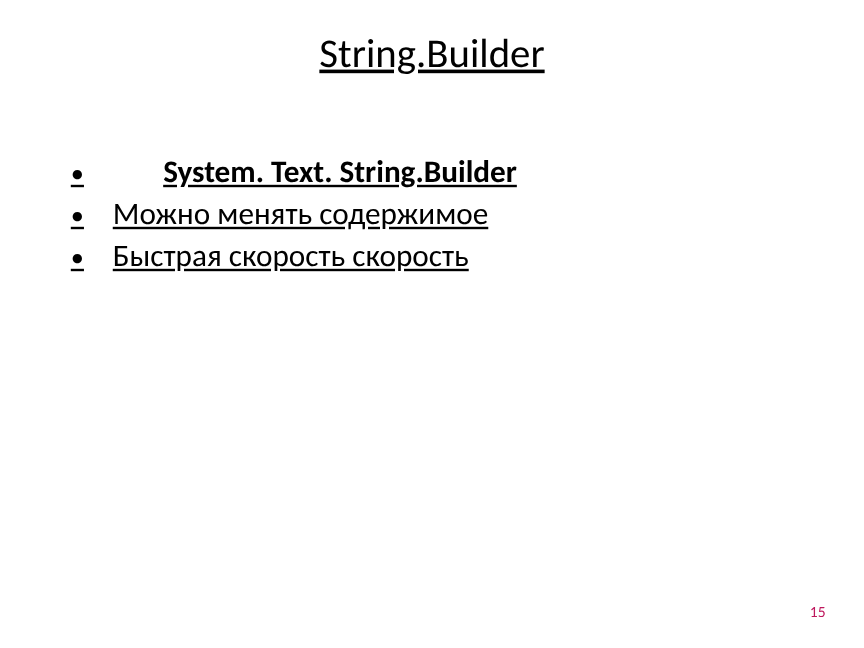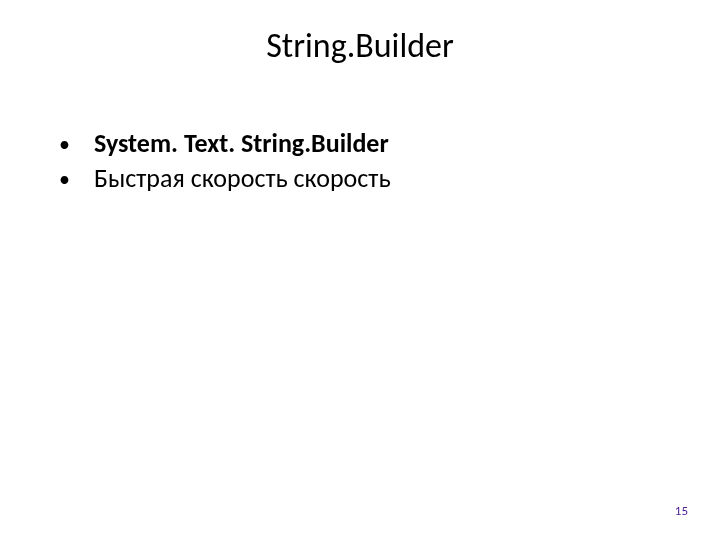--- a/index.html
+++ b/index.html
@@ -14,20 +14,21 @@
       font-family: Calibri, Arial, sans-serif;
       color: #000000;
       position: relative;
       overflow: hidden;
     }
     .slide {
       width: 100%;
       height: 100%;
       padding: 25px 50px 30px 50px;
       position: relative;
+      text-decoration: underline;
     }
     .title {
       font-size: 34px;
       font-weight: 400;
       text-align: center;
       margin-bottom: 60px;
       margin-top: 0;
     }
     .content {
       padding-left: 5px;
@@ -43,38 +44,42 @@
     }
     .bullet-list li::before {
       content: "•";
       font-size: 22px;
       margin-right: 24px;
       margin-left: 4px;
       flex-shrink: 0;
     }
     .bold {
       font-weight: bold;
+      margin-left: 42px;
     }
     .page-number {
       position: absolute;
       bottom: 22px;
       right: 32px;
       font-size: 13px;
-      color: #4c1d95;
+      color: #be185d;
     }
   </style>
 </head>
 <body>
 
 <div class="slide">
   <h1 class="title">String.Builder</h1>
   <div class="content">
     <ul class="bullet-list">
       <li>
           <span class="bold">System. Text. String.Builder</span>
         </li>
       <li>
+          <span>Можно менять содержимое</span>
+        </li>
+      <li>
           <span>Быстрая скорость скорость</span>
         </li>
     </ul>
   </div>
   <div class="page-number">15</div>
 </div>
 
 </body></html>

